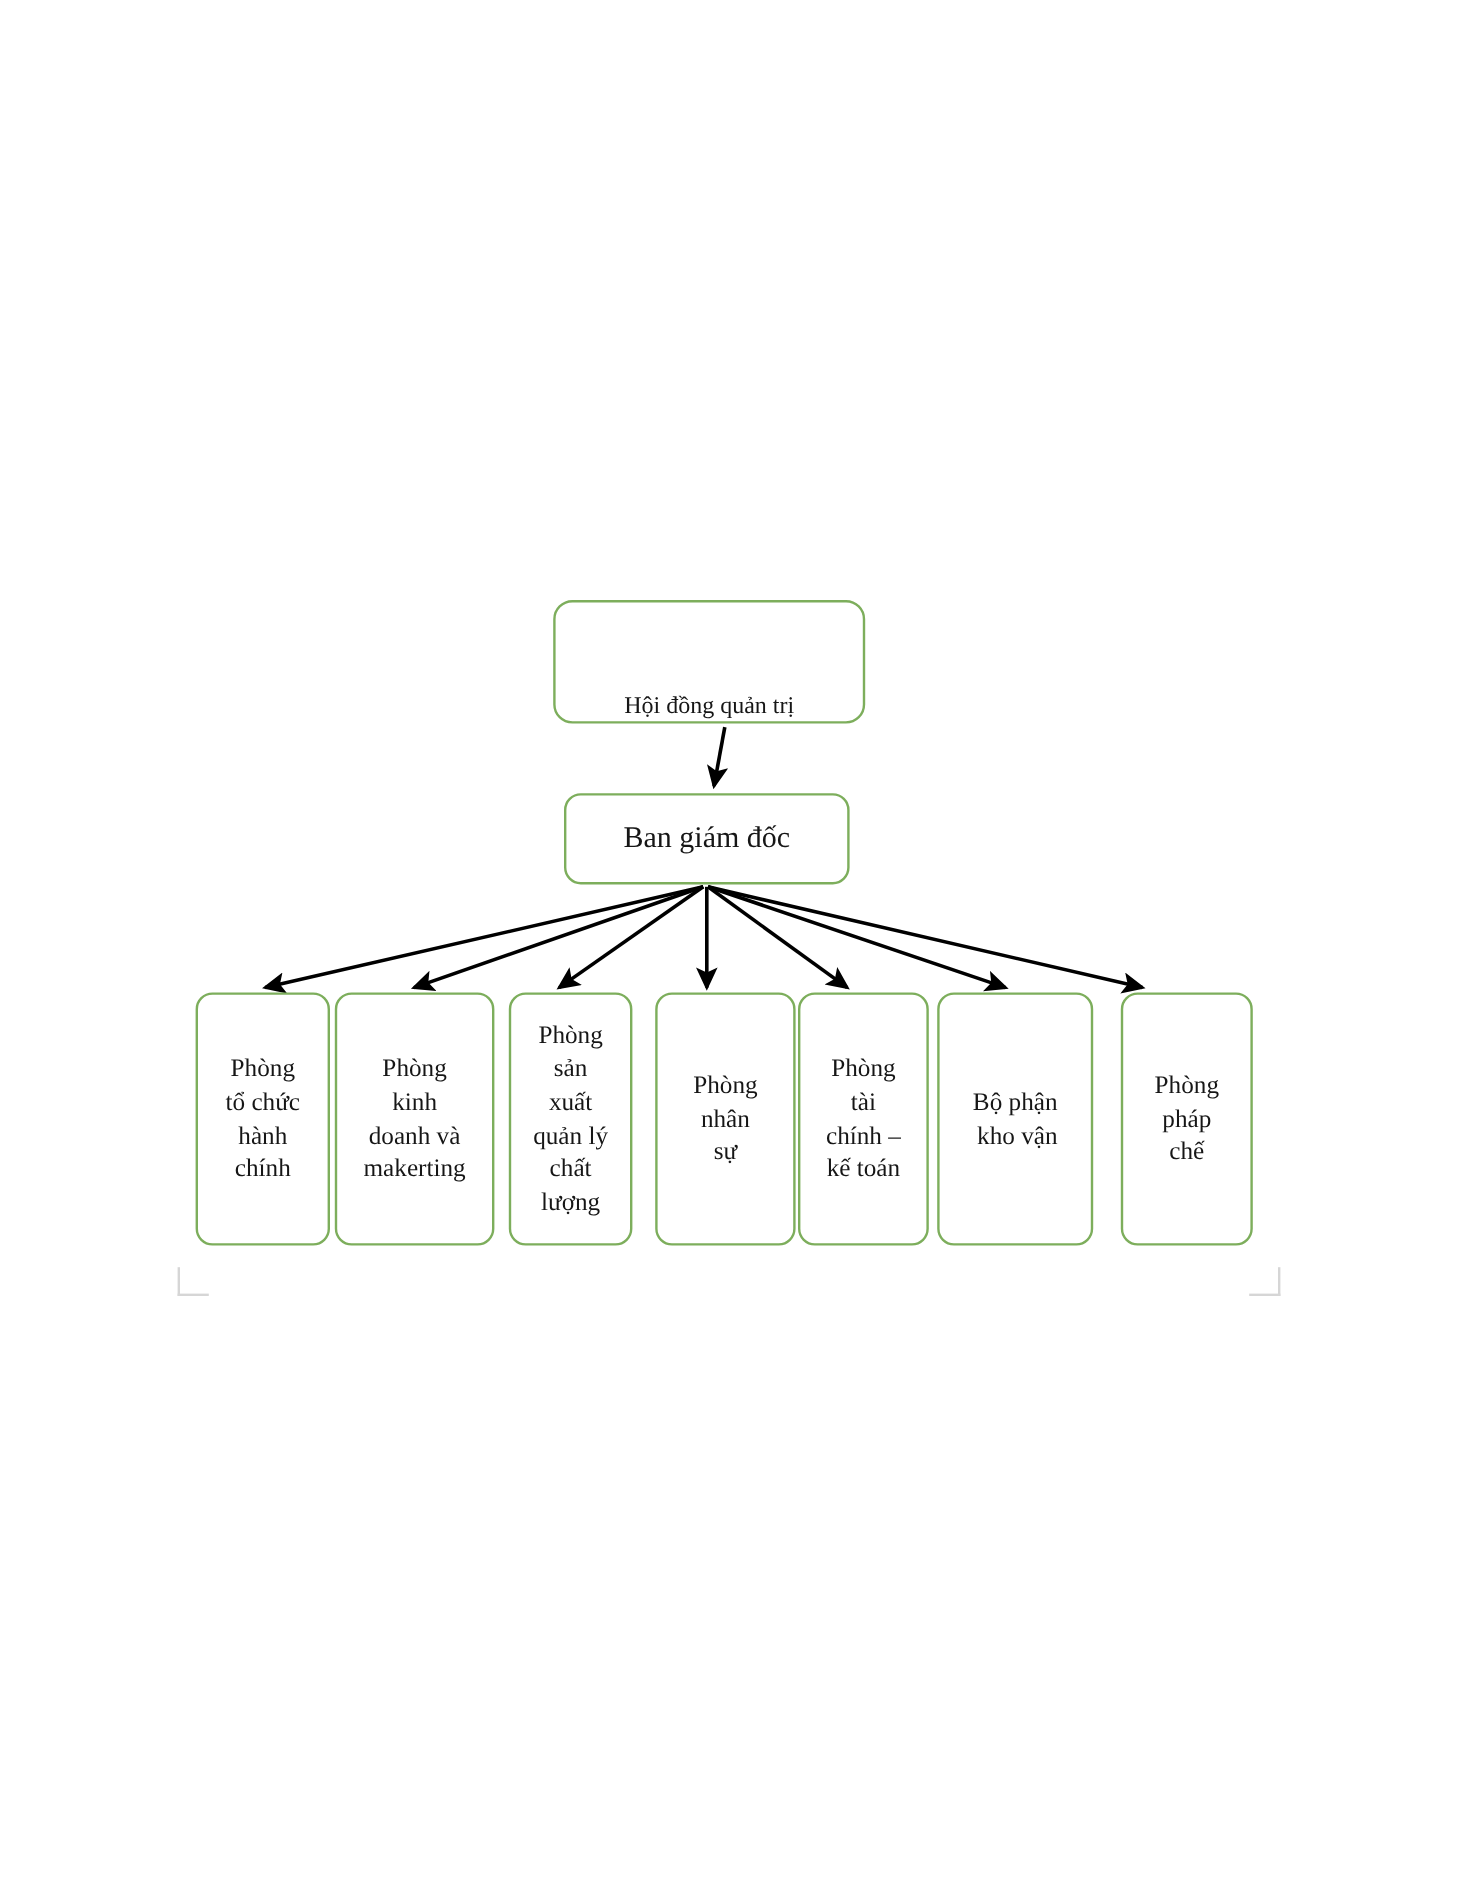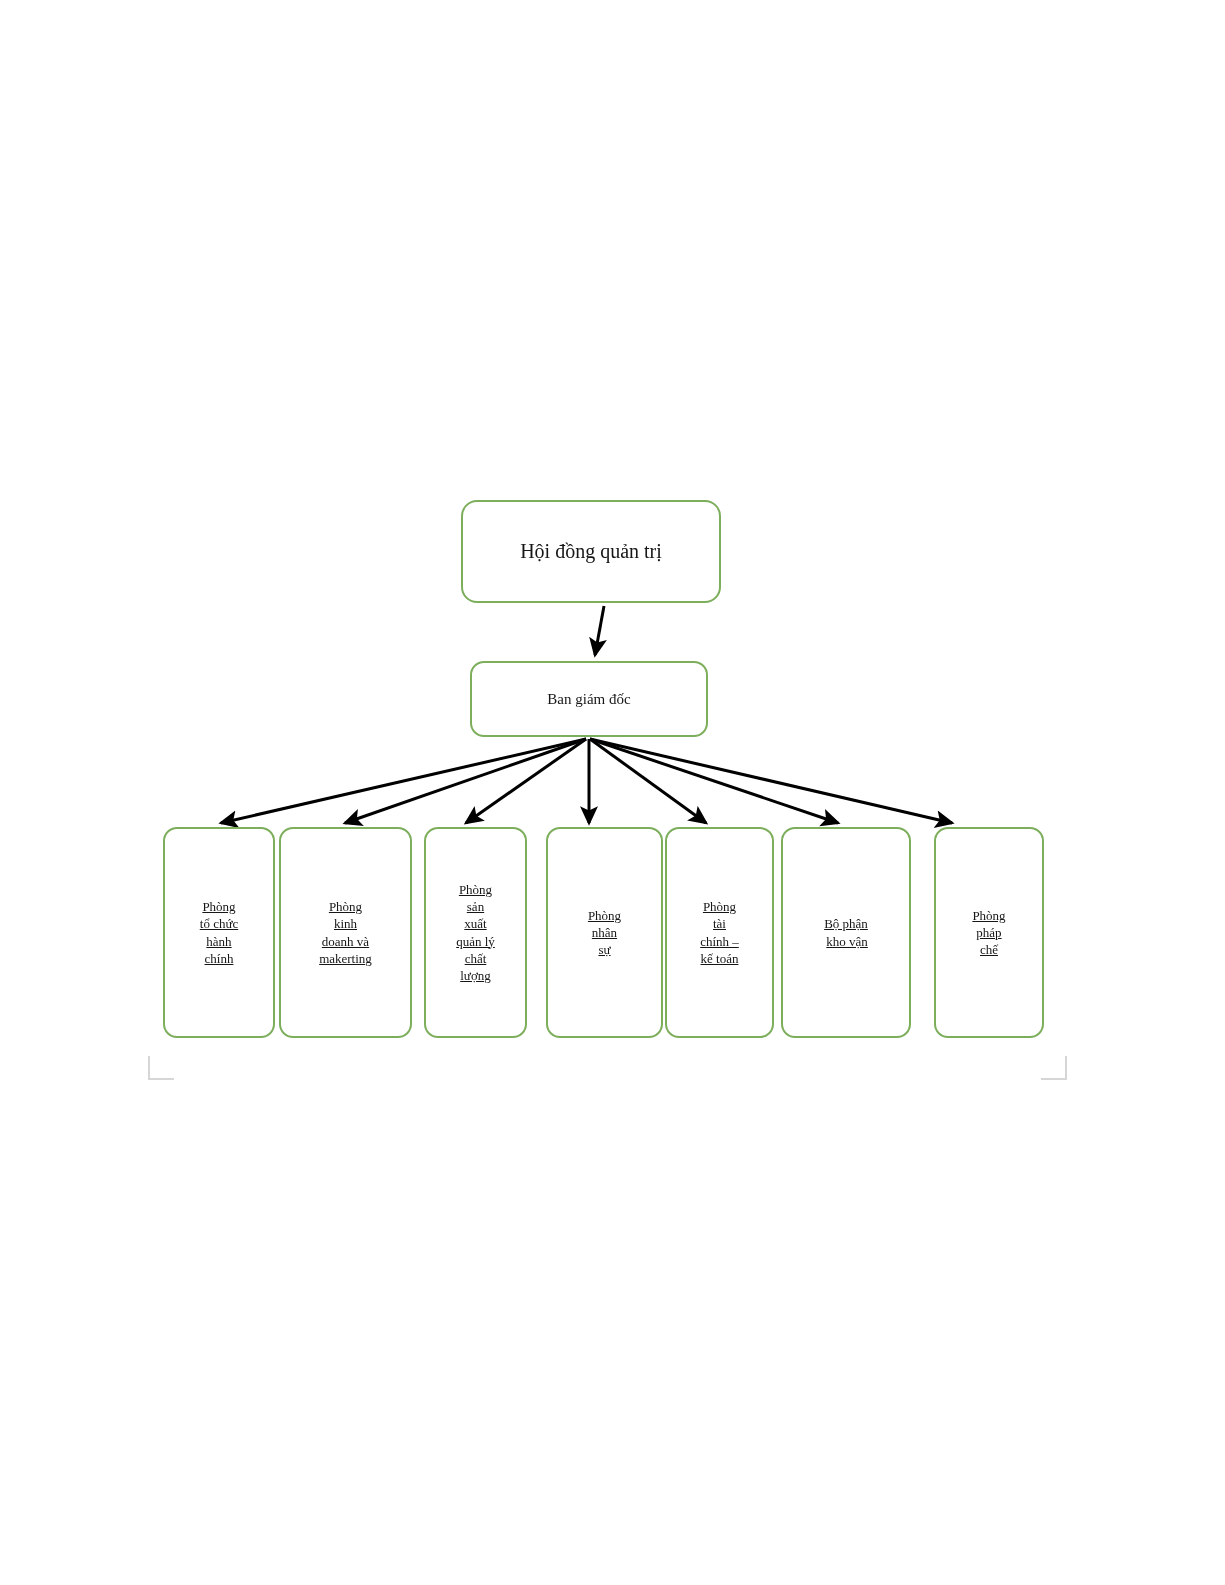--- a/index.html
+++ b/index.html
@@ -31,41 +31,41 @@
     border: 2px solid #7DAE5C;
     border-radius: 14px;
     background: #ffffff;
     display: flex;
     align-items: center;
     justify-content: center;
     text-align: center;
   }
   .node-box.root-node {
     border-radius: 16px;
+    align-items: flex-end;
   }
   .node-label {
     display: block;
     color: #161616;
     font-family: "Liberation Serif", "DejaVu Serif", serif;
     line-height: 1.30;
     white-space: pre-line;
     padding: 0 4px;
   }
   .level-0 .node-label {
     font-size: 20px;
     line-height: 1.25;
   }
   .level-1 .node-label {
-    font-size: 15px;
+    font-size: 25px;
     line-height: 1.25;
   }
   .level-2 .node-label {
-    font-size: 13px;
+    font-size: 21px;
     line-height: 1.33;
-    text-decoration: underline;
   }
   .corner-mark {
     position: absolute;
     width: 24px;
     height: 22px;
     border: 2px solid #D6D6D6;
   }
   .corner-mark.left-mark {
     border-top: none;
     border-right: none;

